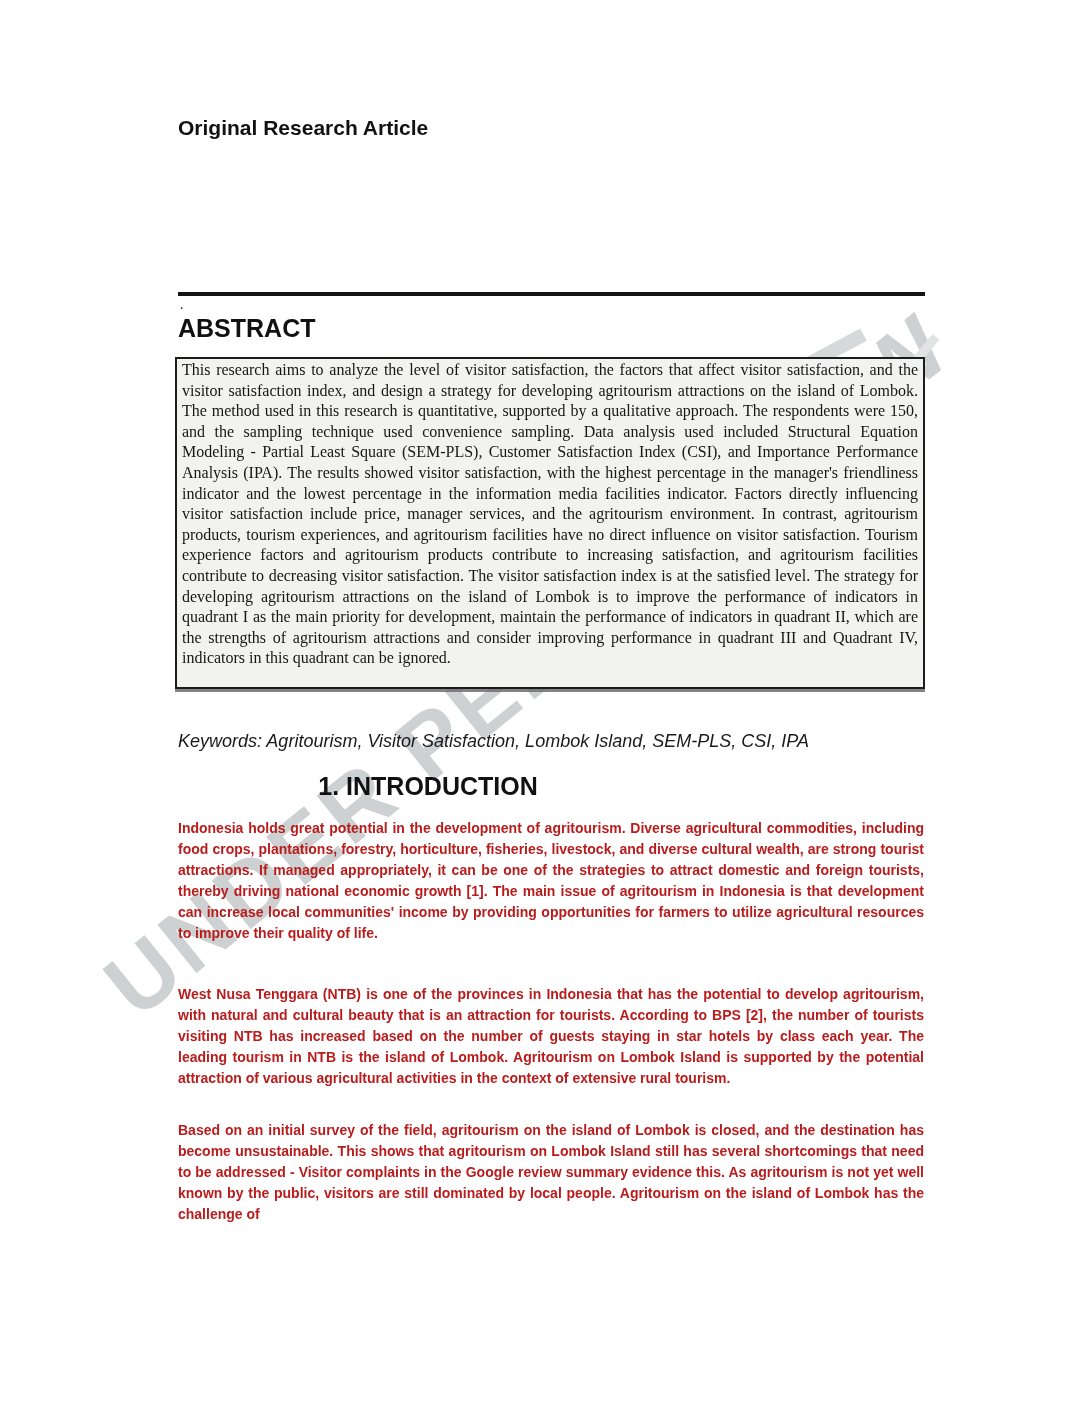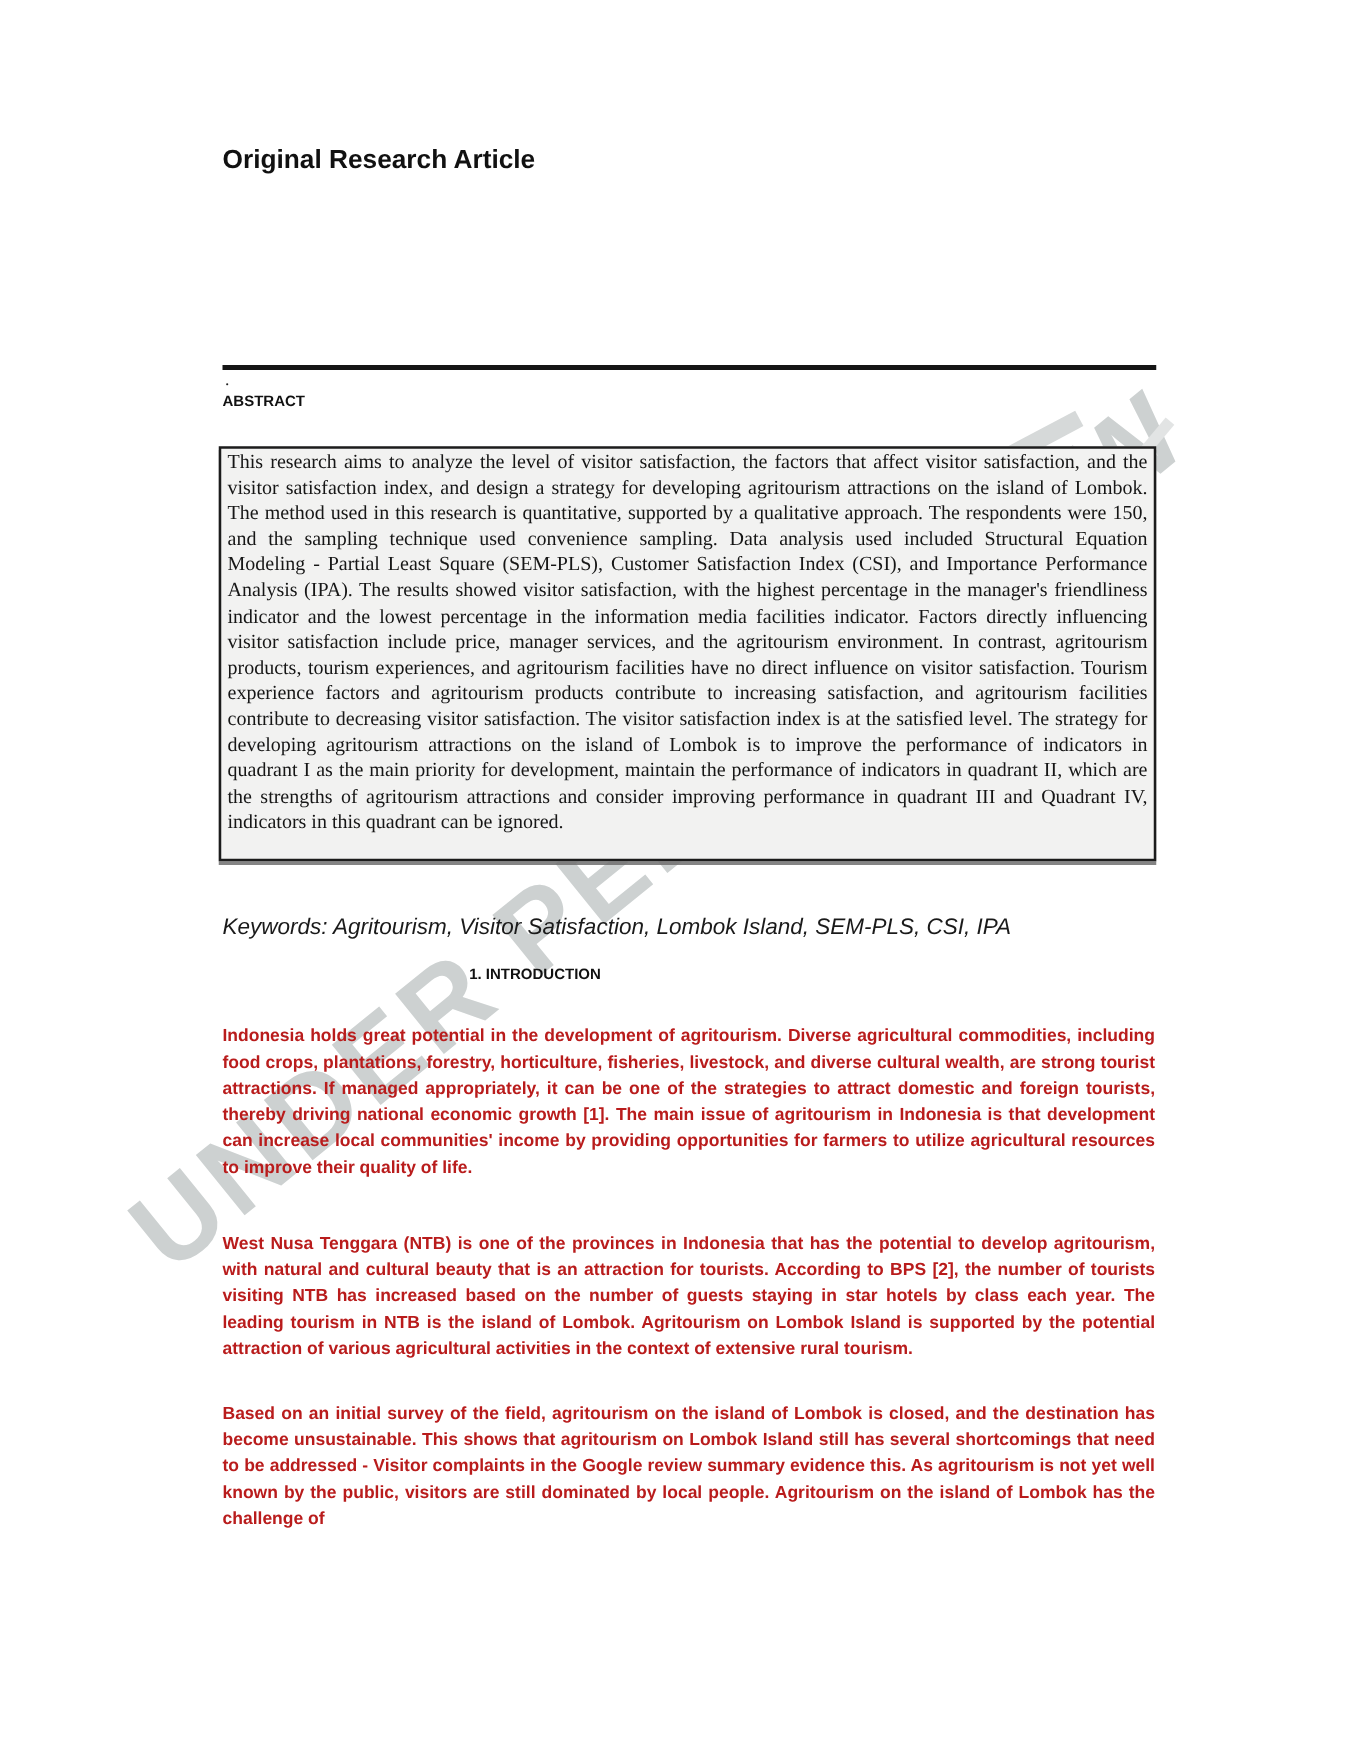--- a/index.html
+++ b/index.html
@@ -58,21 +58,21 @@
   .rule{
     left:178px; top:292px; width:747px; height:4px;
     background:#151515;
   }
   .tiny-dot{
     left:180px; top:297px; width:20px;
     font-family:"Liberation Serif",serif;
     font-size:14px; color:#222;
   }
   .section-heading{
-    font-size:12px; font-weight:bold; color:#111;
+    font-size:25px; font-weight:bold; color:#111;
   }
   .abstract-heading{left:178px; top:314px; width:400px;}
   .abstract-box{
     left:175px; top:357px; width:736px;
     background:#f2f2f1;
     border:2px solid #1c1c1c;
     box-shadow:0 3px 0 rgba(110,110,110,0.85);
     padding:1px 5px 18px 5px;
     font-family:"Liberation Serif",serif;
     font-size:16px; line-height:20.6px;

